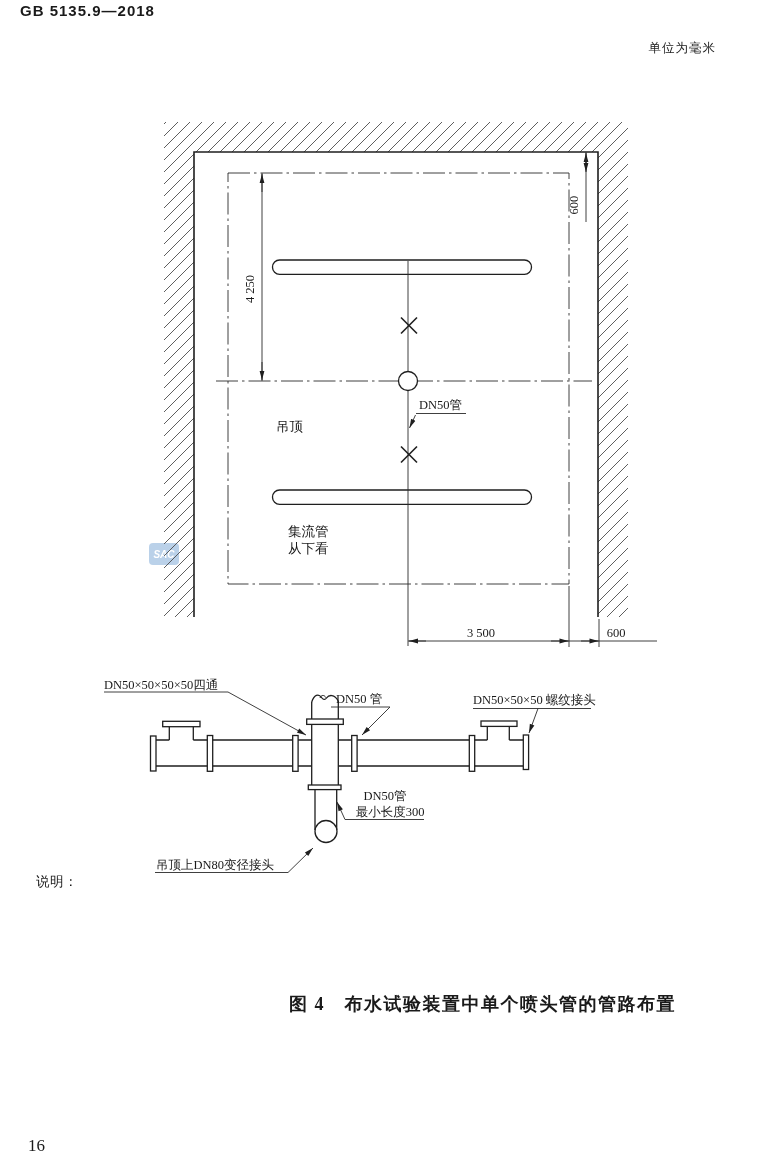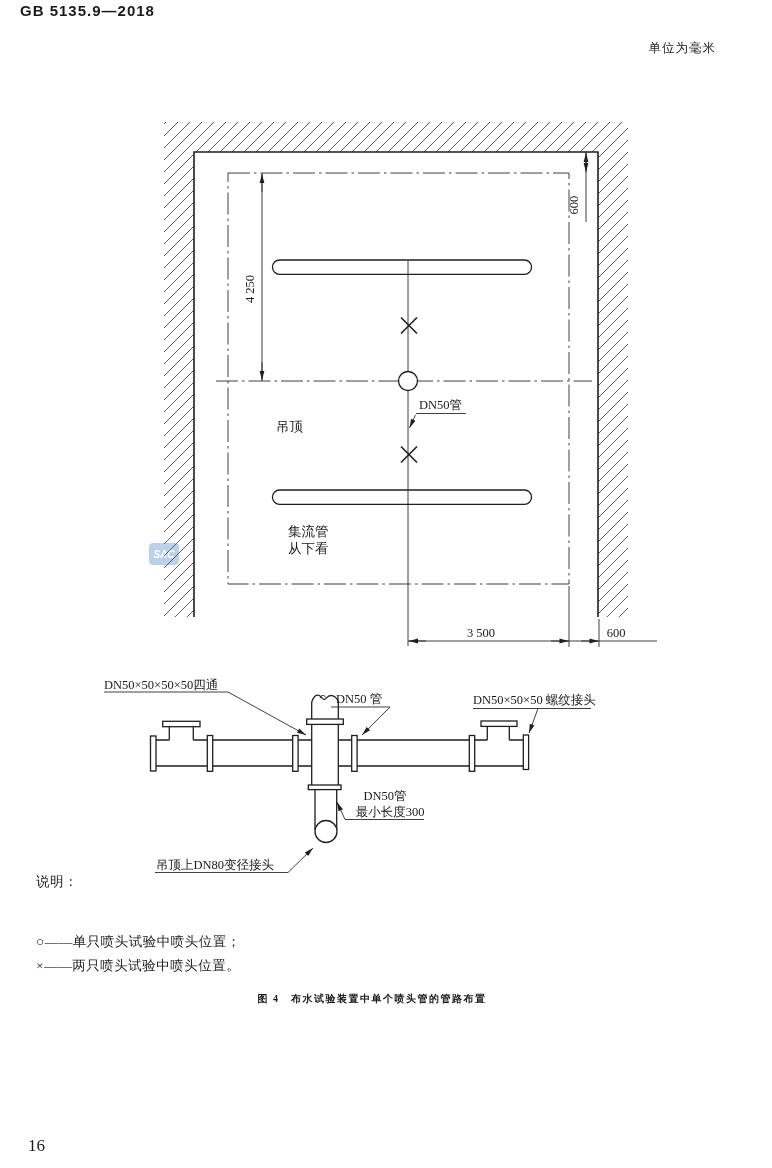--- a/index.html
+++ b/index.html
@@ -35,23 +35,22 @@
   }
   .dimtxt{font-size:12.5px;}
   .lbltxt{font-size:12.5px;}
   .cjktxt{font-size:13.5px;}
   .legend-line{position:absolute;left:36px;font-size:13.5px;letter-spacing:0.5px;white-space:nowrap;}
   #legend-heading{top:873px;text-align:center;}
   #legend-item-0{top:933px;}
   #legend-item-1{top:957px;}
   #figure-caption{
     left:0;top:992px;width:676px;
-    text-align:center;font-weight:700;font-size:10px;letter-spacing:1.5px;
+    text-align:right;font-weight:700;font-size:18px;letter-spacing:1.5px;
     white-space:nowrap;
-    padding-left:34px;
   }
   #page-number{left:28px;top:1136px;font-size:17px;}
 </style>
 </head>
 <body>
 
 <div id="page">
 
   <div id="header-left" class="abs">GB 5135.9—2018</div>
   <div id="header-right" class="abs">单位为毫米</div>
@@ -191,23 +190,17 @@
       </g>
       <g>
         <text class="lbltxt" x="156" y="869">吊顶上DN80变径接头</text>
         <path d="M155,872.5 H288" stroke="#2a2a2a" stroke-width="0.9" fill="none"></path>
         <path d="M288,872.5 L313,848" stroke="#2a2a2a" stroke-width="0.9" fill="none" marker-end="url(#arr)"></path>
       </g>
     </g>
   </svg>
 
   <div id="legend-heading" class="legend-line">说明：</div>
-  <div id="legend-item-0" class="legend-line">
-    <span>○</span><span>——单只喷头试验中喷头位置；</span>
-  </div>
-  <div id="legend-item-1" class="legend-line">
-    <span>×</span><span>——两只喷头试验中喷头位置。</span>
-  </div>
 
   <div id="figure-caption" class="abs">图 4　布水试验装置中单个喷头管的管路布置</div>
 
   <div id="page-number" class="abs">16</div>
 </div>
 
 </body></html>

